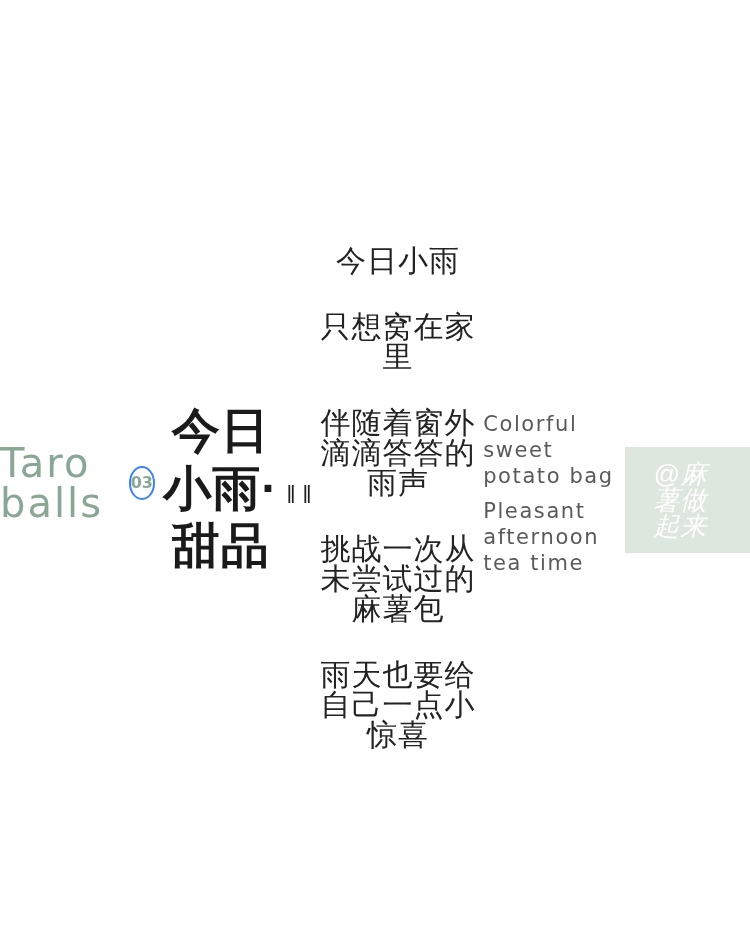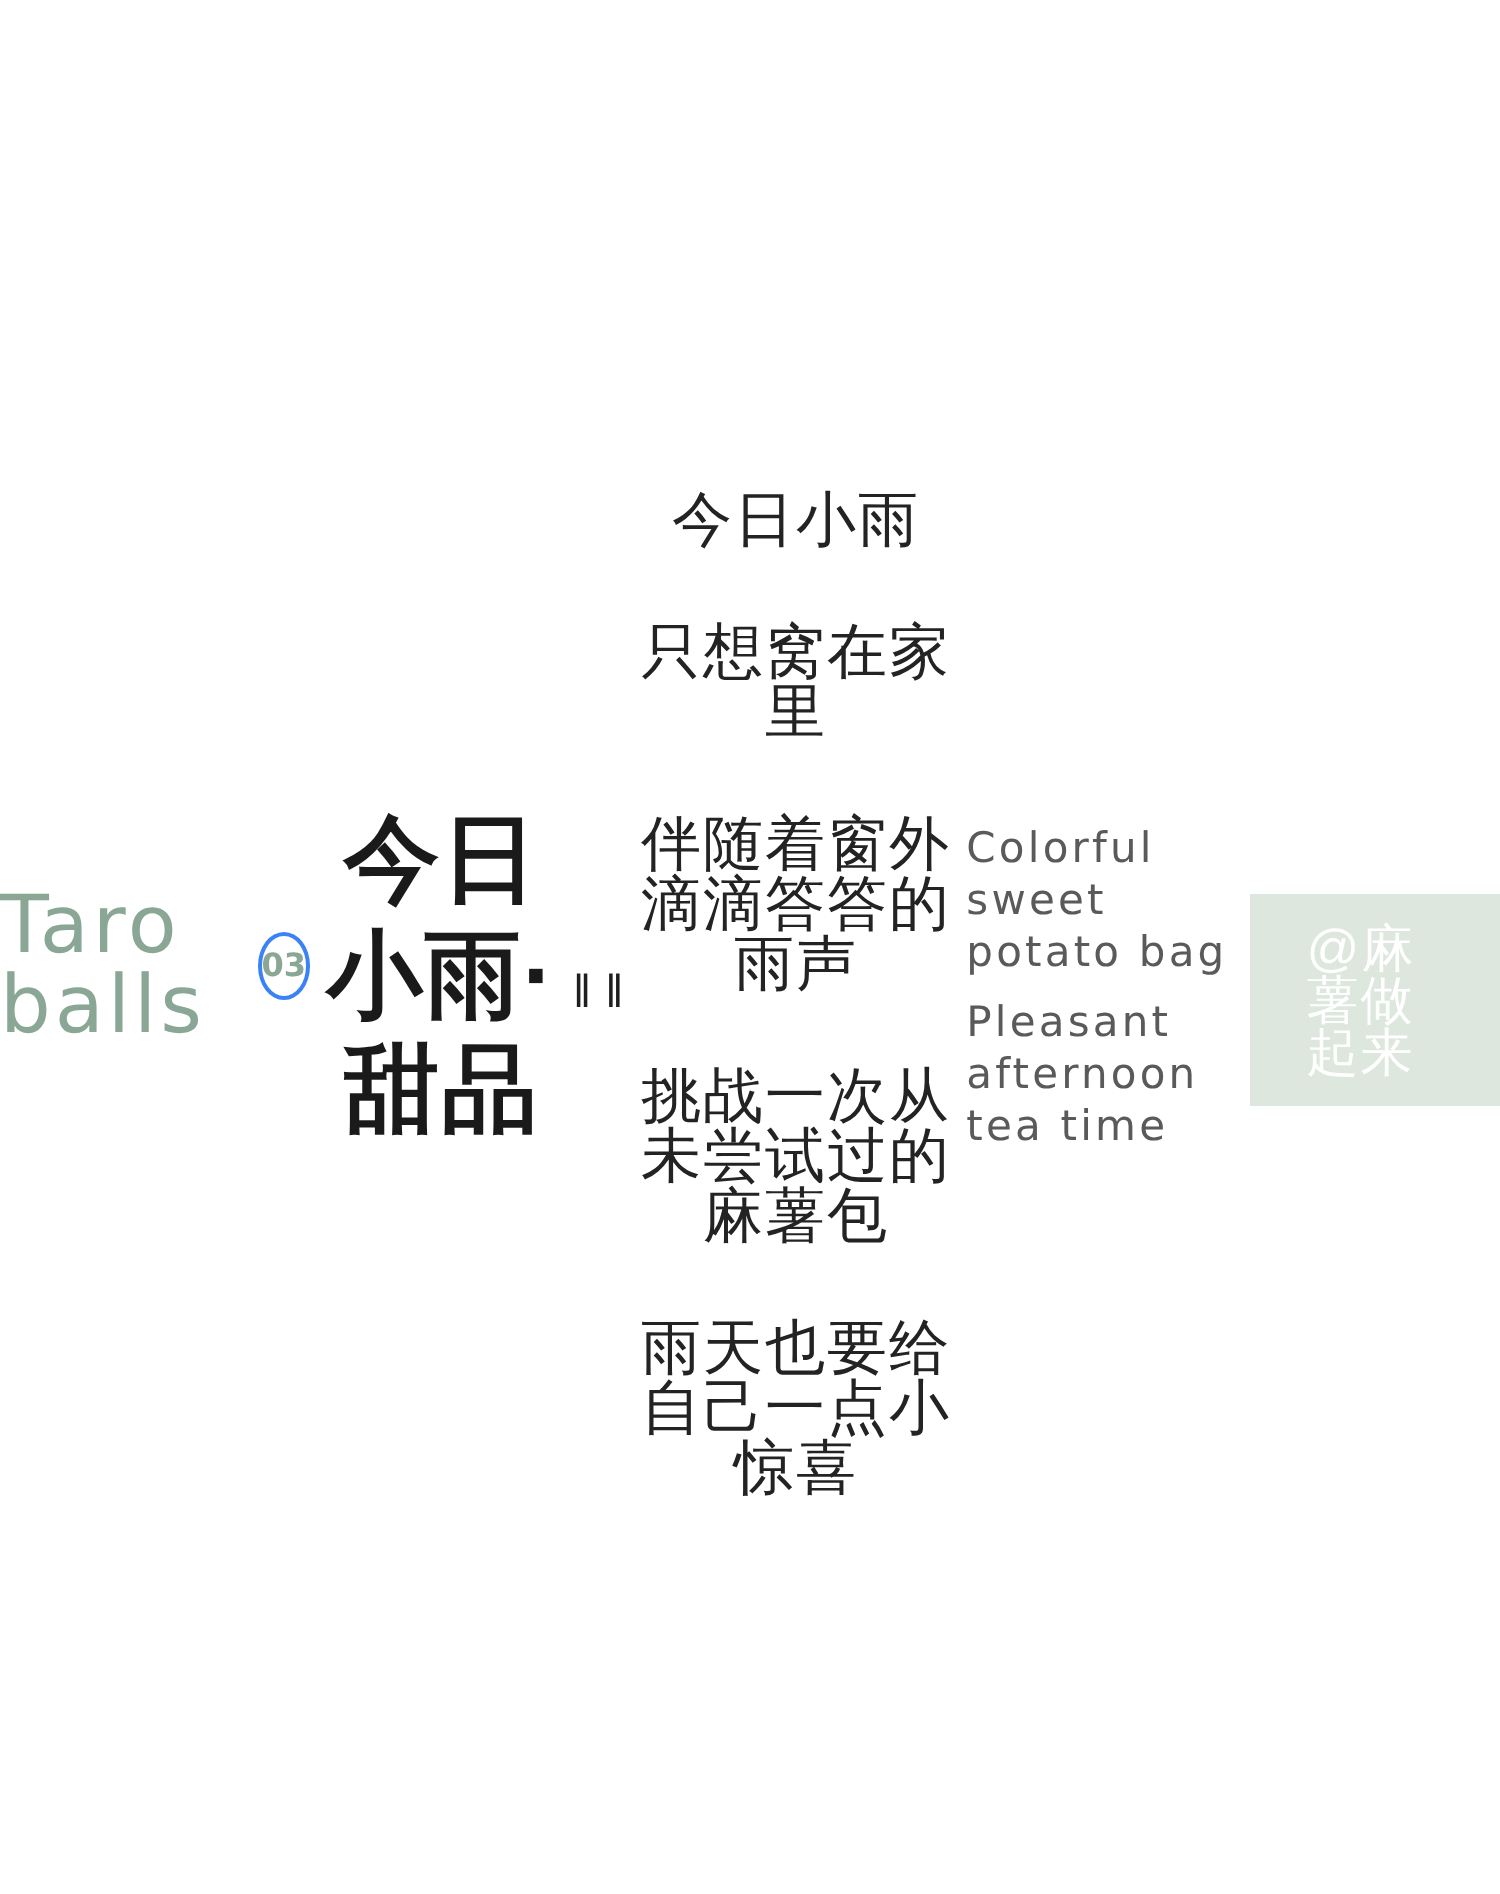--- a/index.html
+++ b/index.html
@@ -123,20 +123,21 @@
   
   .tag {
     margin-top: 52px;
     background: #dde7dd;
     color: #ffffff;
     font-size: 26px;
     letter-spacing: 1px;
     padding: 14px 28px;
     line-height: 1;
     display: inline-block;
+    font-style: italic;
   }
 </style>
 </head>
 <body>
 
 <div class="page">
 
   <div class="header-row">
     <div class="latin-title">Taro balls</div>
     <div class="badge">03</div>

